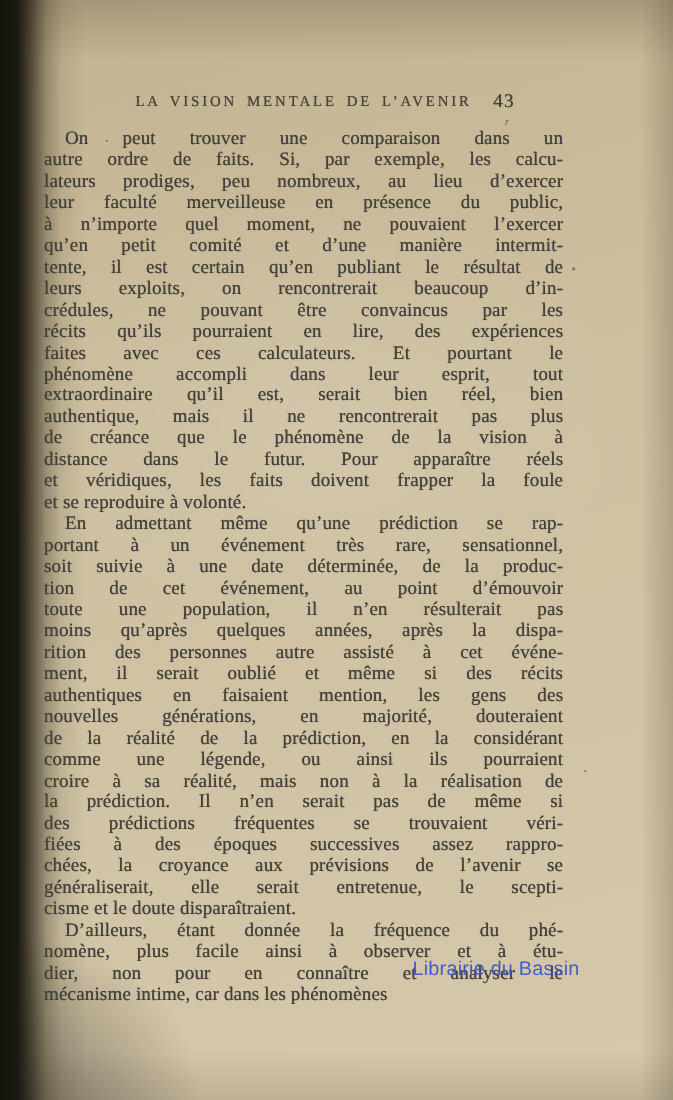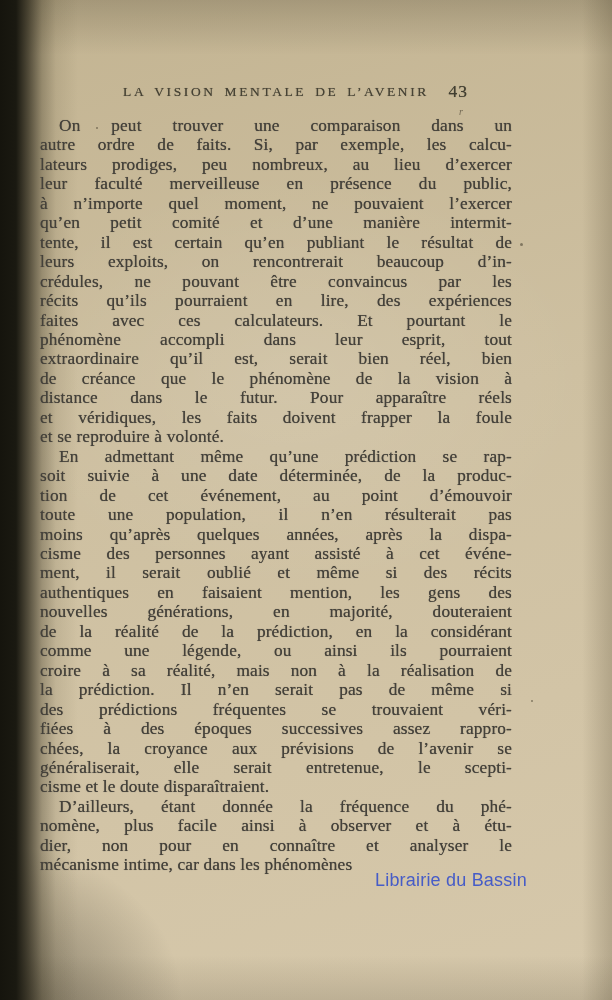--- a/index.html
+++ b/index.html
@@ -85,32 +85,34 @@
         <div class="line">leur faculté merveilleuse en présence du public,</div>
         <div class="line">à n’importe quel moment, ne pouvaient l’exercer</div>
         <div class="line">qu’en petit comité et d’une manière intermit-</div>
         <div class="line">tente, il est certain qu’en publiant le résultat de</div>
         <div class="line">leurs exploits, on rencontrerait beaucoup d’in-</div>
         <div class="line">crédules, ne pouvant être convaincus par les</div>
         <div class="line">récits qu’ils pourraient en lire, des expériences</div>
         <div class="line">faites avec ces calculateurs. Et pourtant le</div>
         <div class="line">phénomène accompli dans leur esprit, tout</div>
         <div class="line">extraordinaire qu’il est, serait bien réel, bien</div>
+        <div class="line">authentique, mais il ne rencontrerait pas plus</div>
         <div class="line">de créance que le phénomène de la vision à</div>
         <div class="line">distance dans le futur. Pour apparaître réels</div>
         <div class="line">et véridiques, les faits doivent frapper la foule</div>
         <div class="line last">et se reproduire à volonté.</div>
       </div>
       <div class="paragraph">
         <div class="line first">En admettant même qu’une prédiction se rap-</div>
+        <div class="line">portant à un événement très rare, sensationnel,</div>
         <div class="line">soit suivie à une date déterminée, de la produc-</div>
         <div class="line">tion de cet événement, au point d’émouvoir</div>
         <div class="line">toute une population, il n’en résulterait pas</div>
         <div class="line">moins qu’après quelques années, après la dispa-</div>
-        <div class="line">cisme des personnes ayant assisté à cet événe-</div>
+        <div class="line">rition des personnes autre assisté à cet événe-</div>
         <div class="line">ment, il serait oublié et même si des récits</div>
         <div class="line">authentiques en faisaient mention, les gens des</div>
         <div class="line">nouvelles générations, en majorité, douteraient</div>
         <div class="line">de la réalité de la prédiction, en la considérant</div>
         <div class="line">comme une légende, ou ainsi ils pourraient</div>
         <div class="line">croire à sa réalité, mais non à la réalisation de</div>
         <div class="line">la prédiction. Il n’en serait pas de même si</div>
         <div class="line">des prédictions fréquentes se trouvaient véri-</div>
         <div class="line">fiées à des époques successives assez rappro-</div>
         <div class="line">chées, la croyance aux prévisions de l’avenir se</div>

